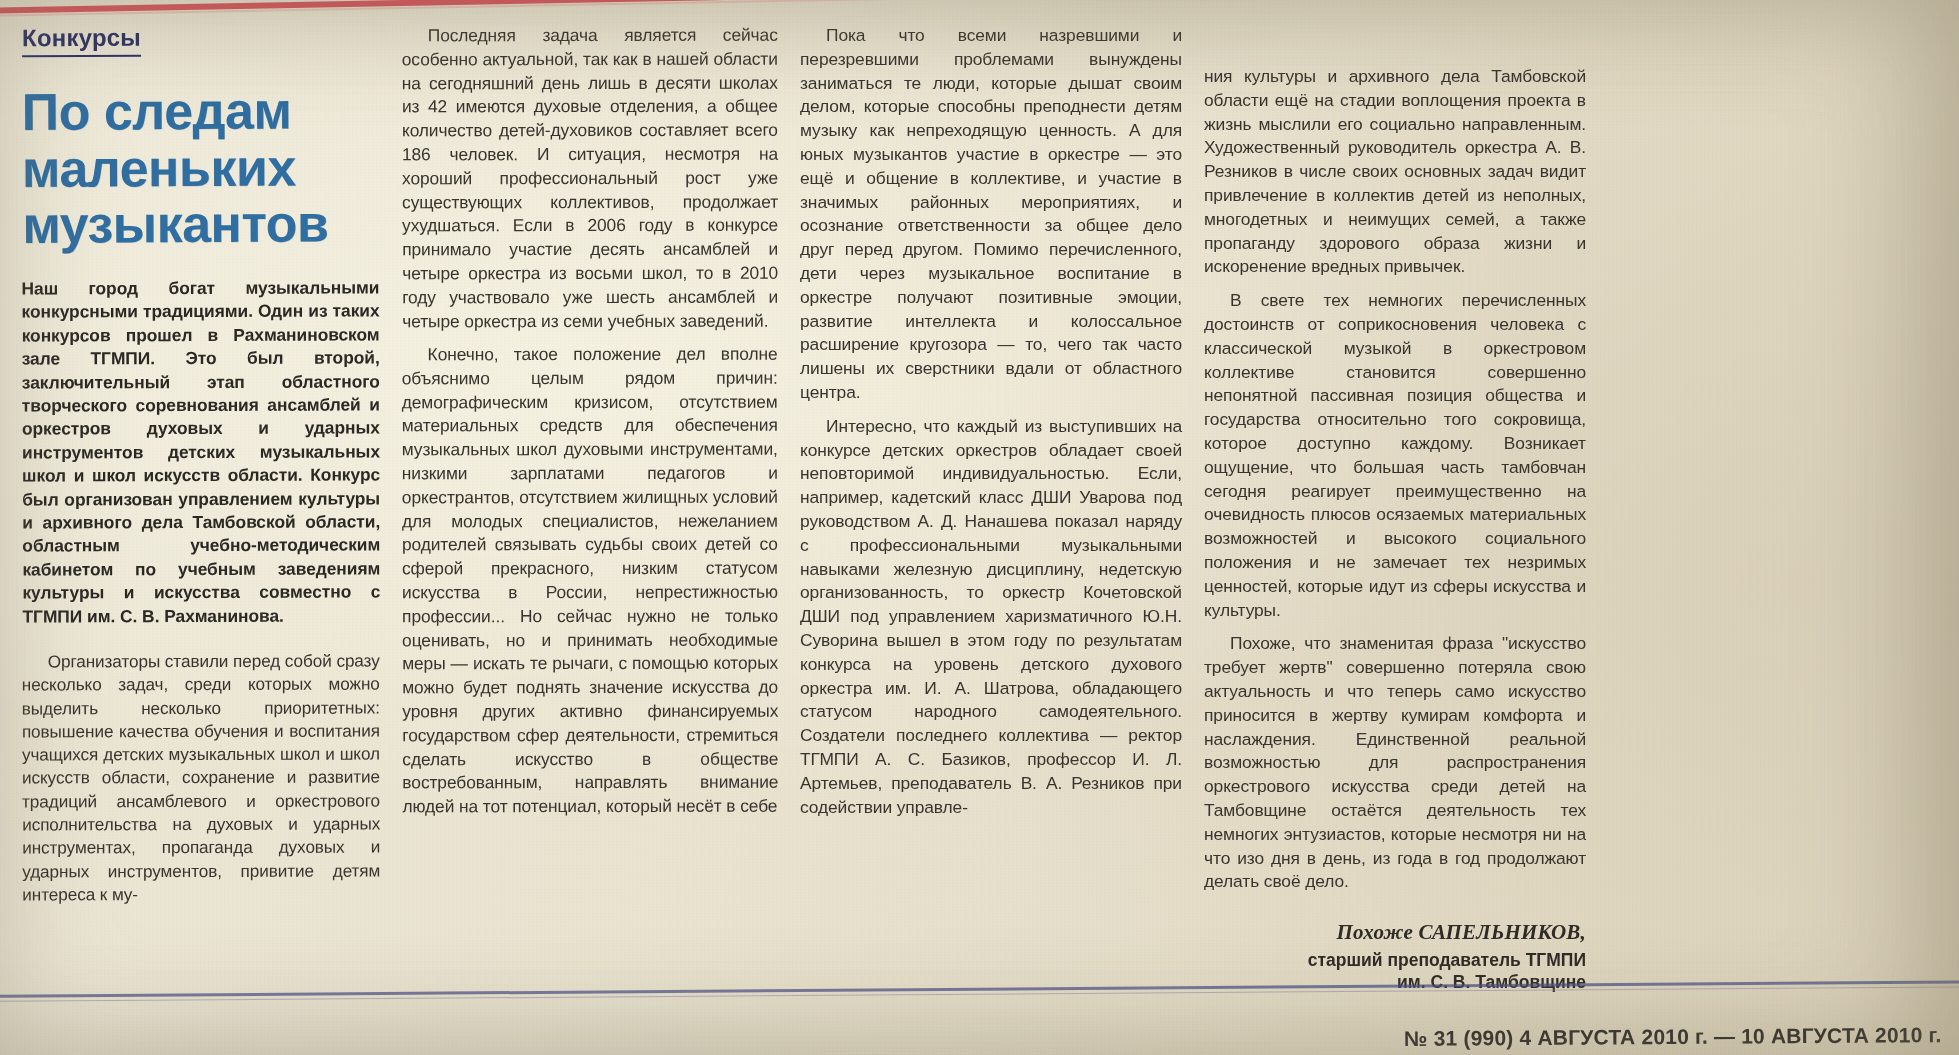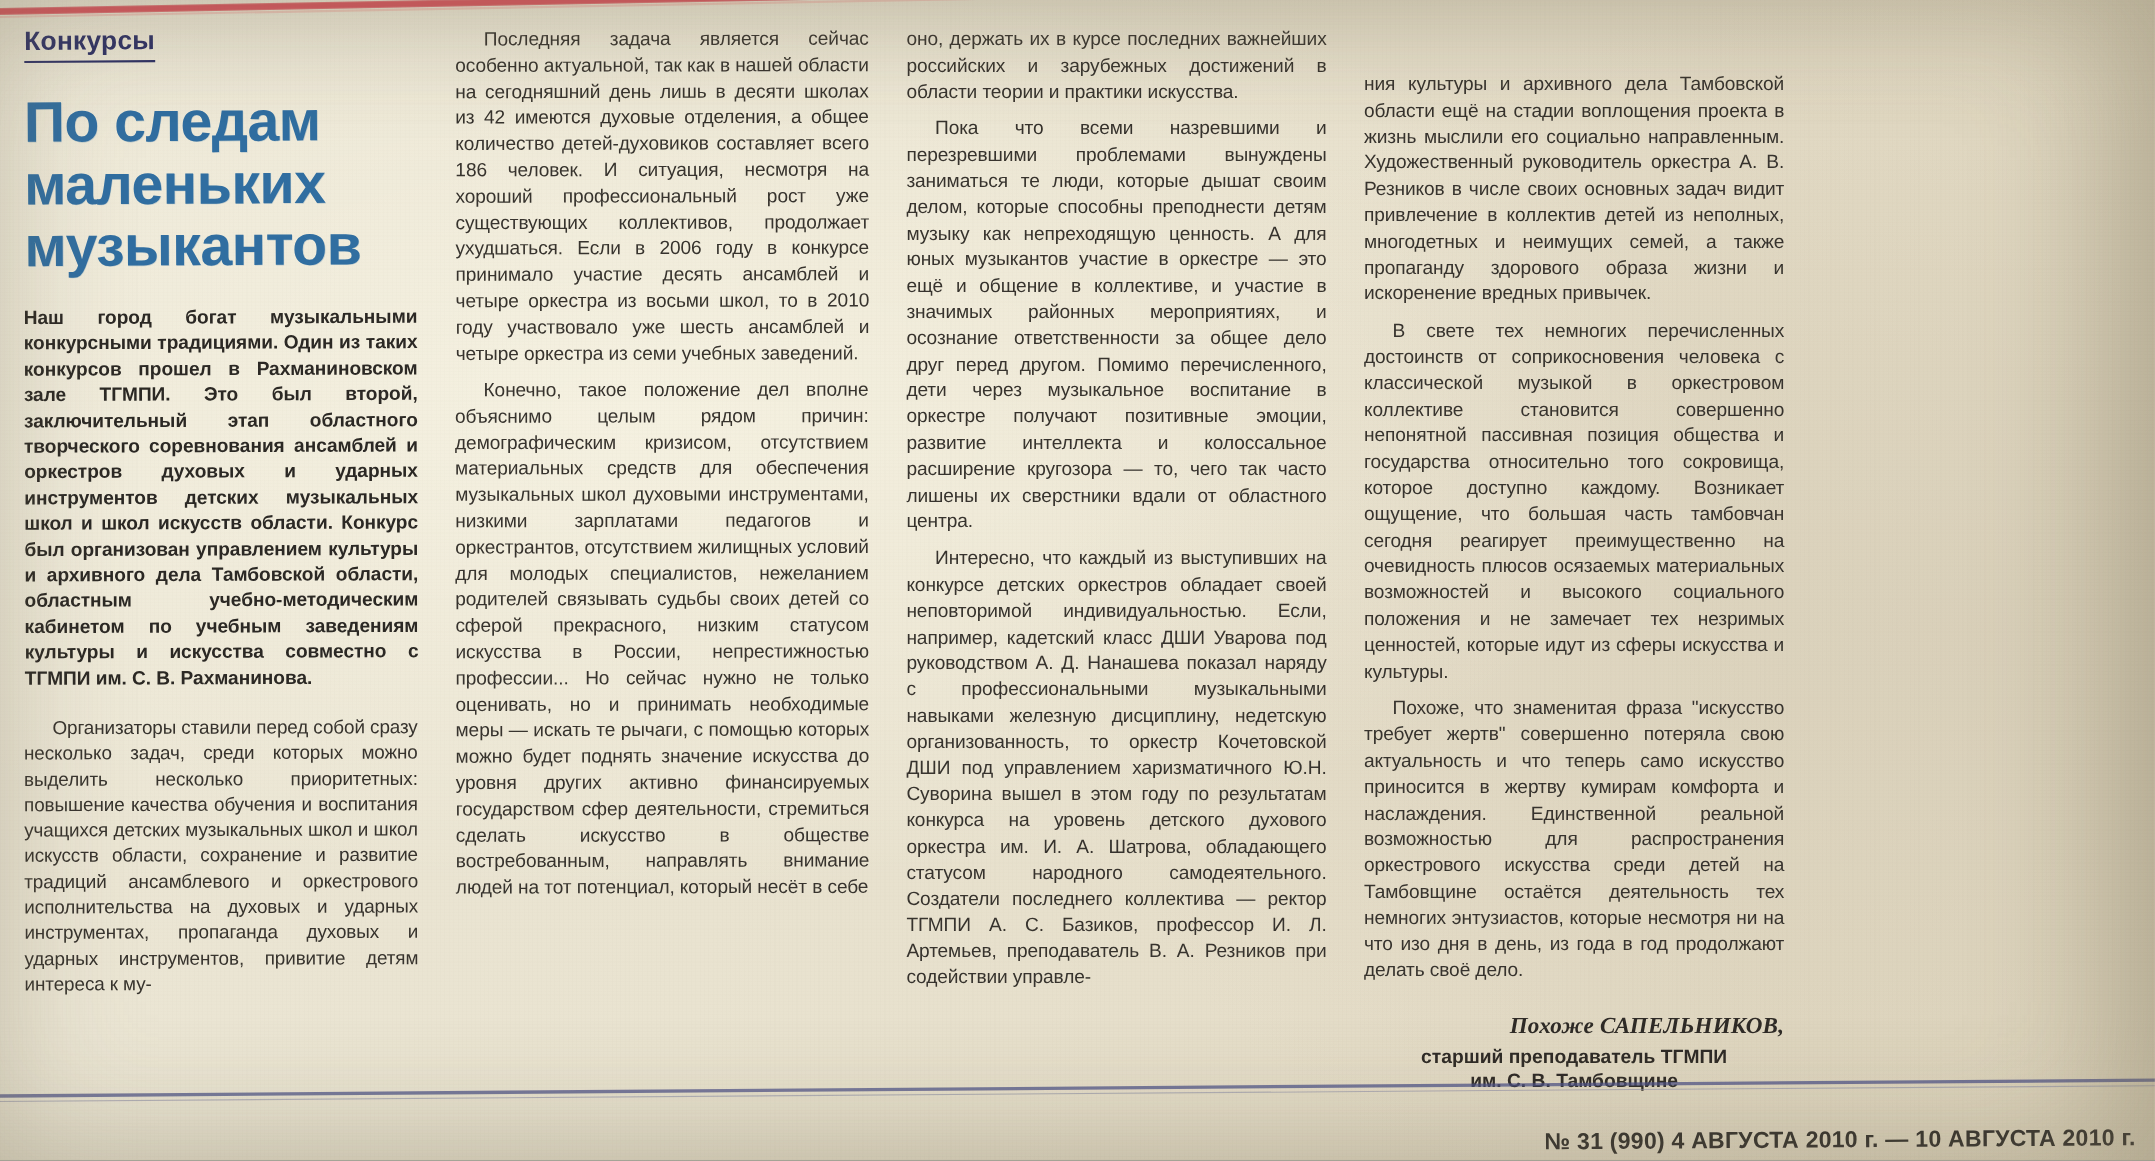--- a/index.html
+++ b/index.html
@@ -119,21 +119,21 @@
   }
 
   
   .columns {
     position: absolute;
     left: 22px;
     top: 24px;
     width: 1918px;
     height: 952px;
     display: flex;
-    gap: 16px;
+    gap: 4px;
   }
   .col {
     position: relative;
     height: 100%;
   }
   .col-1 { width: 358px; padding-right: 18px; }
   .col-2 { width: 376px; padding-right: 18px; }
   .col-3 { width: 382px; padding-right: 18px; }
   .col-4 { width: 382px; padding-right: 18px; margin-top: 41px; }
 
@@ -208,21 +208,20 @@
     font-size: 21px;
     color: #2f2b26;
     letter-spacing: 0.2px;
   }
   .sig-role {
     font-size: 17.5px;
     font-weight: 700;
     line-height: 1.22;
     color: #2f2b26;
     margin-top: 5px;
-    text-align: center;
   }
 
   
   .columns, .footer { filter: saturate(0.9); }
 </style>
 </head>
 <body>
 
 <div class="page">
 
@@ -254,21 +253,20 @@
 
     <div class="col col-2">
       <div class="body">
         <p>Последняя задача является сейчас особенно актуальной, так как в нашей области на сегодняшний день лишь в десяти школах из 42 имеются духовые отделения, а общее количество детей-духовиков составляет всего 186 человек. И ситуация, несмотря на хороший профессиональный рост уже существующих коллективов, продолжает ухудшаться. Если в 2006 году в конкурсе принимало участие десять ансамблей и четыре оркестра из восьми школ, то в 2010 году участвовало уже шесть ансамблей и четыре оркестра из семи учебных заведений.</p>
         <p>Конечно, такое положение дел вполне объяснимо целым рядом причин: демографическим кризисом, отсутствием материальных средств для обеспечения музыкальных школ духовыми инструментами, низкими зарплатами педагогов и оркестрантов, отсутствием жилищных условий для молодых специалистов, нежеланием родителей связывать судьбы своих детей со сферой прекрасного, низким статусом искусства в России, непрестижностью профессии... Но сейчас нужно не только оценивать, но и принимать необходимые меры — искать те рычаги, с помощью которых можно будет поднять значение искусства до уровня других активно финансируемых государством сфер деятельности, стремиться сделать искусство в обществе востребованным, направлять внимание людей на тот потенциал, который несёт в себе</p>
       </div>
     </div>
 
     <div class="col col-3">
       <div class="body">
-        <p class="no-indent">оно, держать их в курсе последних важнейших российских и зарубежных достижений в области теории и практики искусства.</p>
         <p>Пока что всеми назревшими и перезревшими проблемами вынуждены заниматься те люди, которые дышат своим делом, которые способны преподнести детям музыку как непреходящую ценность. А для юных музыкантов участие в оркестре — это ещё и общение в коллективе, и участие в значимых районных мероприятиях, и осознание ответственности за общее дело друг перед другом. Помимо перечисленного, дети через музыкальное воспитание в оркестре получают позитивные эмоции, развитие интеллекта и колоссальное расширение кругозора — то, чего так часто лишены их сверстники вдали от областного центра.</p>
         <p>Интересно, что каждый из выступивших на конкурсе детских оркестров обладает своей неповторимой индивидуальностью. Если, например, кадетский класс ДШИ Уварова под руководством А. Д. Нанашева показал наряду с профессиональными музыкальными навыками железную дисциплину, недетскую организованность, то оркестр Кочетовской ДШИ под управлением харизматичного Ю.Н. Суворина вышел в этом году по результатам конкурса на уровень детского духового оркестра им. И. А. Шатрова, обладающего статусом народного самодеятельного. Создатели последнего коллектива — ректор ТГМПИ А. С. Базиков, профессор И. Л. Артемьев, преподаватель В. А. Резников при содействии управле-</p>
       </div>
     </div>
 
     <div class="col col-4">
       <div class="body">
         <p class="no-indent">ния культуры и архивного дела Тамбовской области ещё на стадии воплощения проекта в жизнь мыслили его социально направленным. Художественный руководитель оркестра А. В. Резников в числе своих основных задач видит привлечение в коллектив детей из неполных, многодетных и неимущих семей, а также пропаганду здорового образа жизни и искоренение вредных привычек.</p>
         <p>В свете тех немногих перечисленных достоинств от соприкосновения человека с классической музыкой в оркестровом коллективе становится совершенно непонятной пассивная позиция общества и государства относительно того сокровища, которое доступно каждому. Возникает ощущение, что большая часть тамбовчан сегодня реагирует преимущественно на очевидность плюсов осязаемых материальных возможностей и высокого социального положения и не замечает тех незримых ценностей, которые идут из сферы искусства и культуры.</p>
         <p>Похоже, что знаменитая фраза "искусство требует жертв" совершенно потеряла свою актуальность и что теперь само искусство приносится в жертву кумирам комфорта и наслаждения. Единственной реальной возможностью для распространения оркестрового искусства среди детей на Тамбовщине остаётся деятельность тех немногих энтузиастов, которые несмотря ни на что изо дня в день, из года в год продолжают делать своё дело.</p>

